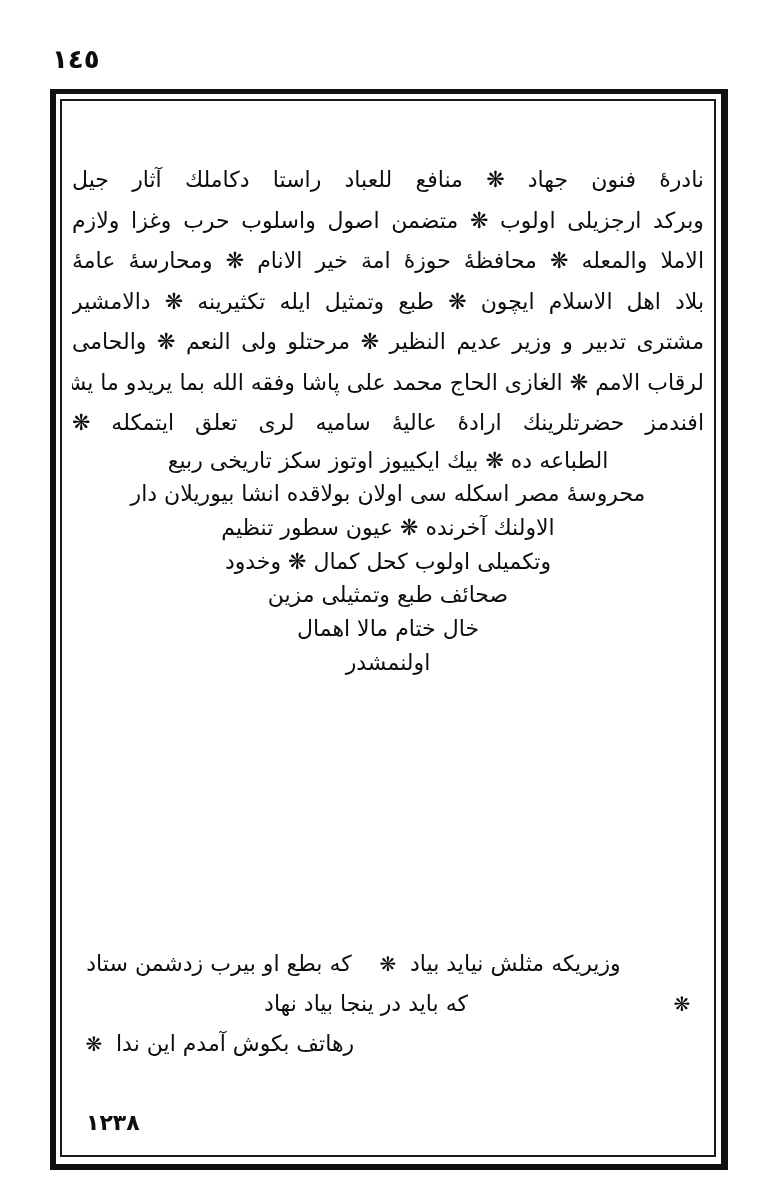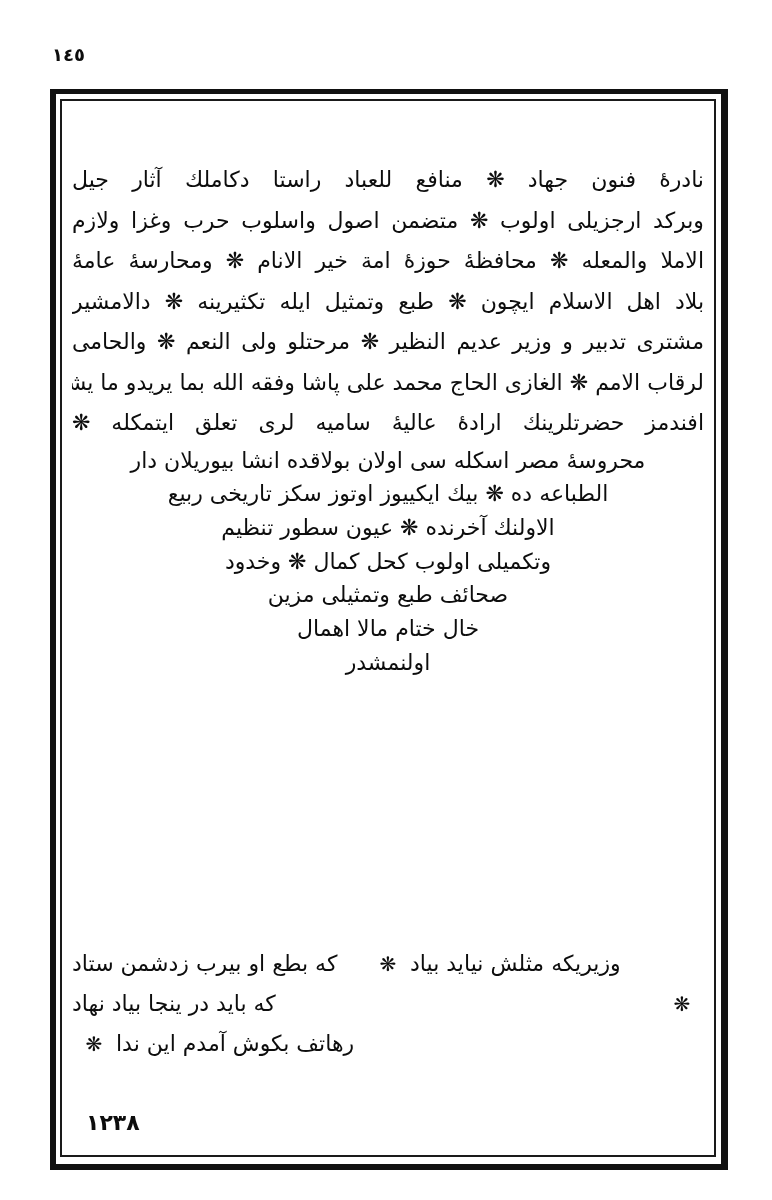--- a/index.html
+++ b/index.html
@@ -2,21 +2,21 @@
 <html><head>
   <meta charset="utf-8">
   <style>
     html, body { margin: 0; padding: 0; background: #ffffff; }
     body {
       width: 772px; height: 1200px; position: relative; overflow: hidden;
       font-family: "DejaVu Sans", sans-serif; color: #0d0d0d;
     }
     .page-number {
       position: absolute; left: 52px; top: 44px;
-      font-size: 18px; font-weight: bold; letter-spacing: 1px;
+      font-size: 26px; font-weight: bold; letter-spacing: 1px;
       direction: rtl;
     }
     .frame-outer {
       position: absolute; left: 50px; top: 89px; width: 678px; height: 1081px;
       box-sizing: border-box;
       border-top: 5px solid #111; border-left: 6px solid #111;
       border-right: 7px solid #111; border-bottom: 6px solid #111;
     }
     .frame-inner {
       position: absolute; left: 60px; top: 99px; width: 656px; height: 1058px;
@@ -39,21 +39,21 @@
     .verse-block {
       position: absolute; left: 72px; top: 944px; width: 632px;
       direction: rtl;
     }
     .verse-row {
       display: flex; flex-direction: row; align-items: center;
       height: 40px; font-size: 22px; line-height: 40px;
     }
     .hemistich { flex: 1; white-space: nowrap; }
     .hemistich.first { text-align: left; }
-    .hemistich.second { text-align: left; }
+    .hemistich.second { text-align: center; }
     .verse-separator { width: 44px; text-align: center; font-size: 20px; }
     .date-line {
       position: absolute; left: 86px; top: 1110px;
       font-size: 22px; letter-spacing: 4px; font-weight: bold;
       direction: rtl; white-space: nowrap;
     }
   </style>
 </head>
 <body>
 
@@ -67,22 +67,22 @@
     <div class="prose-line">نادرهٔ فنون جهاد ❋ منافع للعباد راستا دکاملك آثار جیل</div>
     <div class="prose-line">وبرکد ارجزیلی اولوب ❋ متضمن اصول واسلوب حرب وغزا ولازم</div>
     <div class="prose-line">الاملا والمعله ❋ محافظهٔ حوزهٔ امة خیر الانام ❋ ومحارسهٔ عامهٔ</div>
     <div class="prose-line">بلاد اهل الاسلام ایچون ❋ طبع وتمثیل ایله تکثیرینه ❋ دالامشیر</div>
     <div class="prose-line">مشتری تدبیر و وزیر عدیم النظیر ❋ مرحتلو ولی النعم ❋ والحامی</div>
     <div class="prose-line">لرقاب الامم ❋ الغازی الحاج محمد علی پاشا وفقه الله بما یریدو ما یشا ❋</div>
     <div class="prose-line">افندمز حضرتلرینك ارادهٔ عالیهٔ سامیه لری تعلق ایتمکله ❋</div>
   </div>
 
   <div class="centered-block">
+    <div class="centered-line">الطباعه ده ❋ بیك ایکییوز اوتوز سکز تاریخی ربیع</div>
     <div class="centered-line">محروسهٔ مصر اسکله سی اولان بولاقده انشا بیوریلان دار</div>
-    <div class="centered-line">الطباعه ده ❋ بیك ایکییوز اوتوز سکز تاریخی ربیع</div>
     <div class="centered-line">الاولنك آخرنده ❋ عیون سطور تنظیم</div>
     <div class="centered-line">وتکمیلی اولوب کحل کمال ❋ وخدود</div>
     <div class="centered-line">صحائف طبع وتمثیلی مزین</div>
     <div class="centered-line">خال ختام مالا اهمال</div>
     <div class="centered-line">اولنمشدر</div>
   </div>
 </div>
 
 <div class="verse-block">
   <div class="verse-row">

